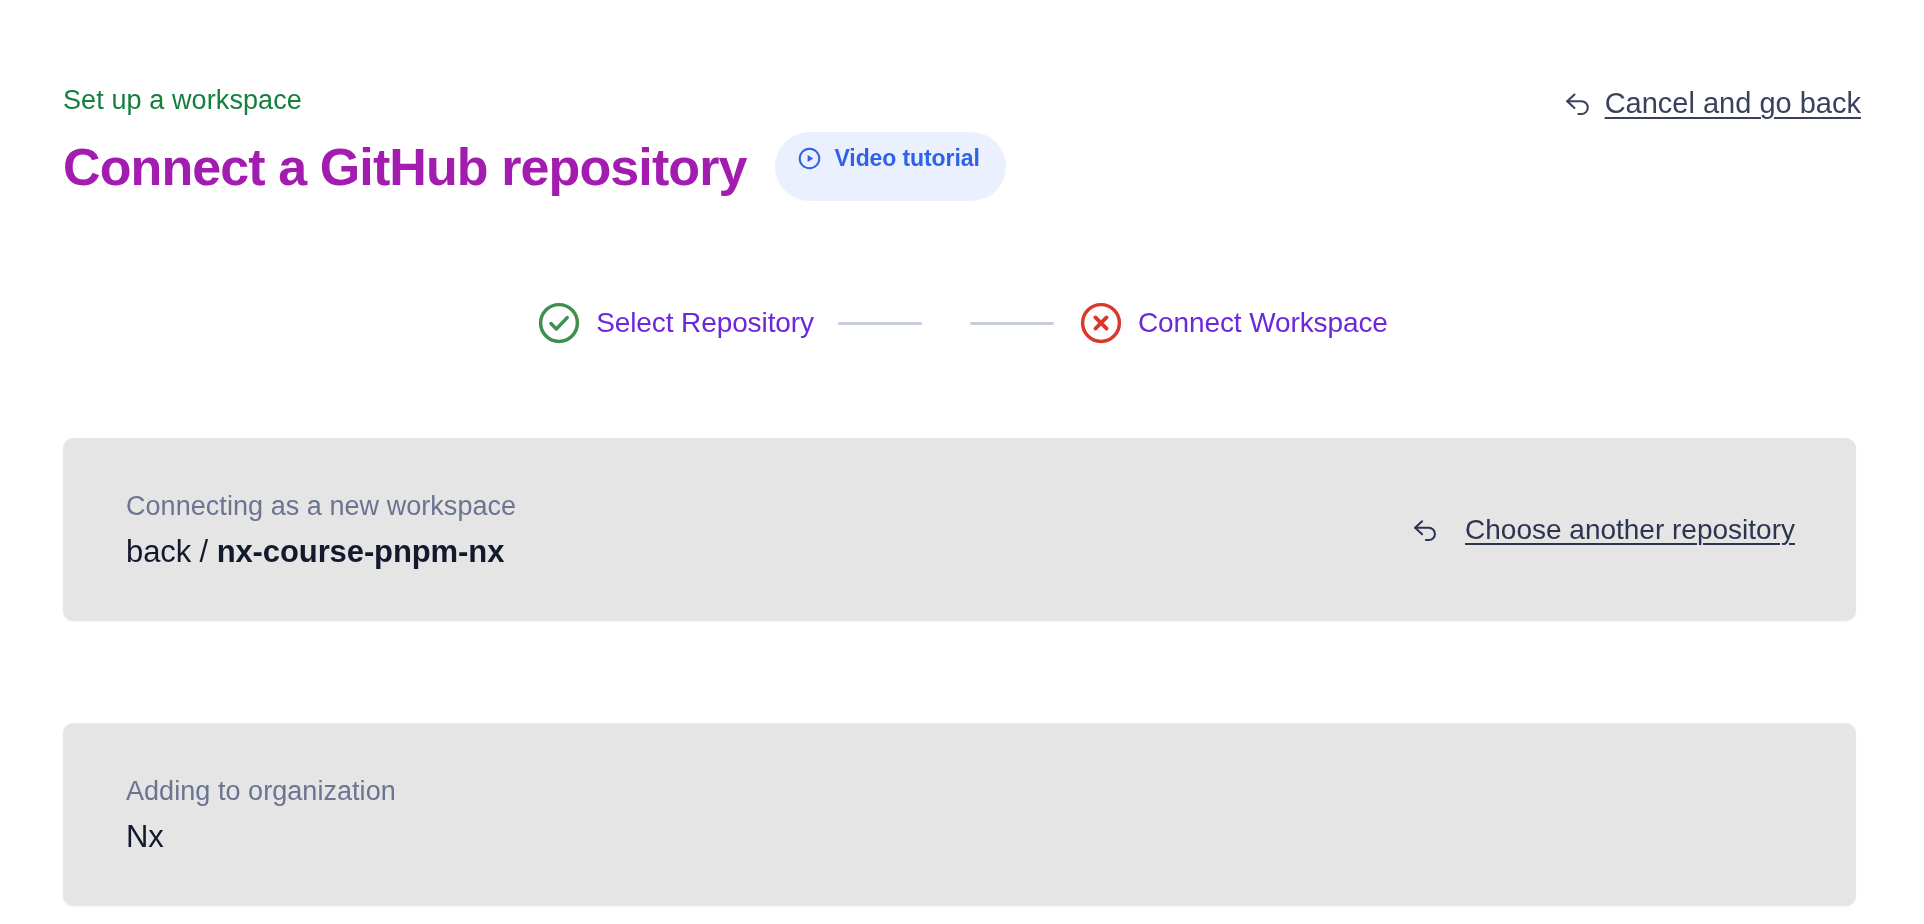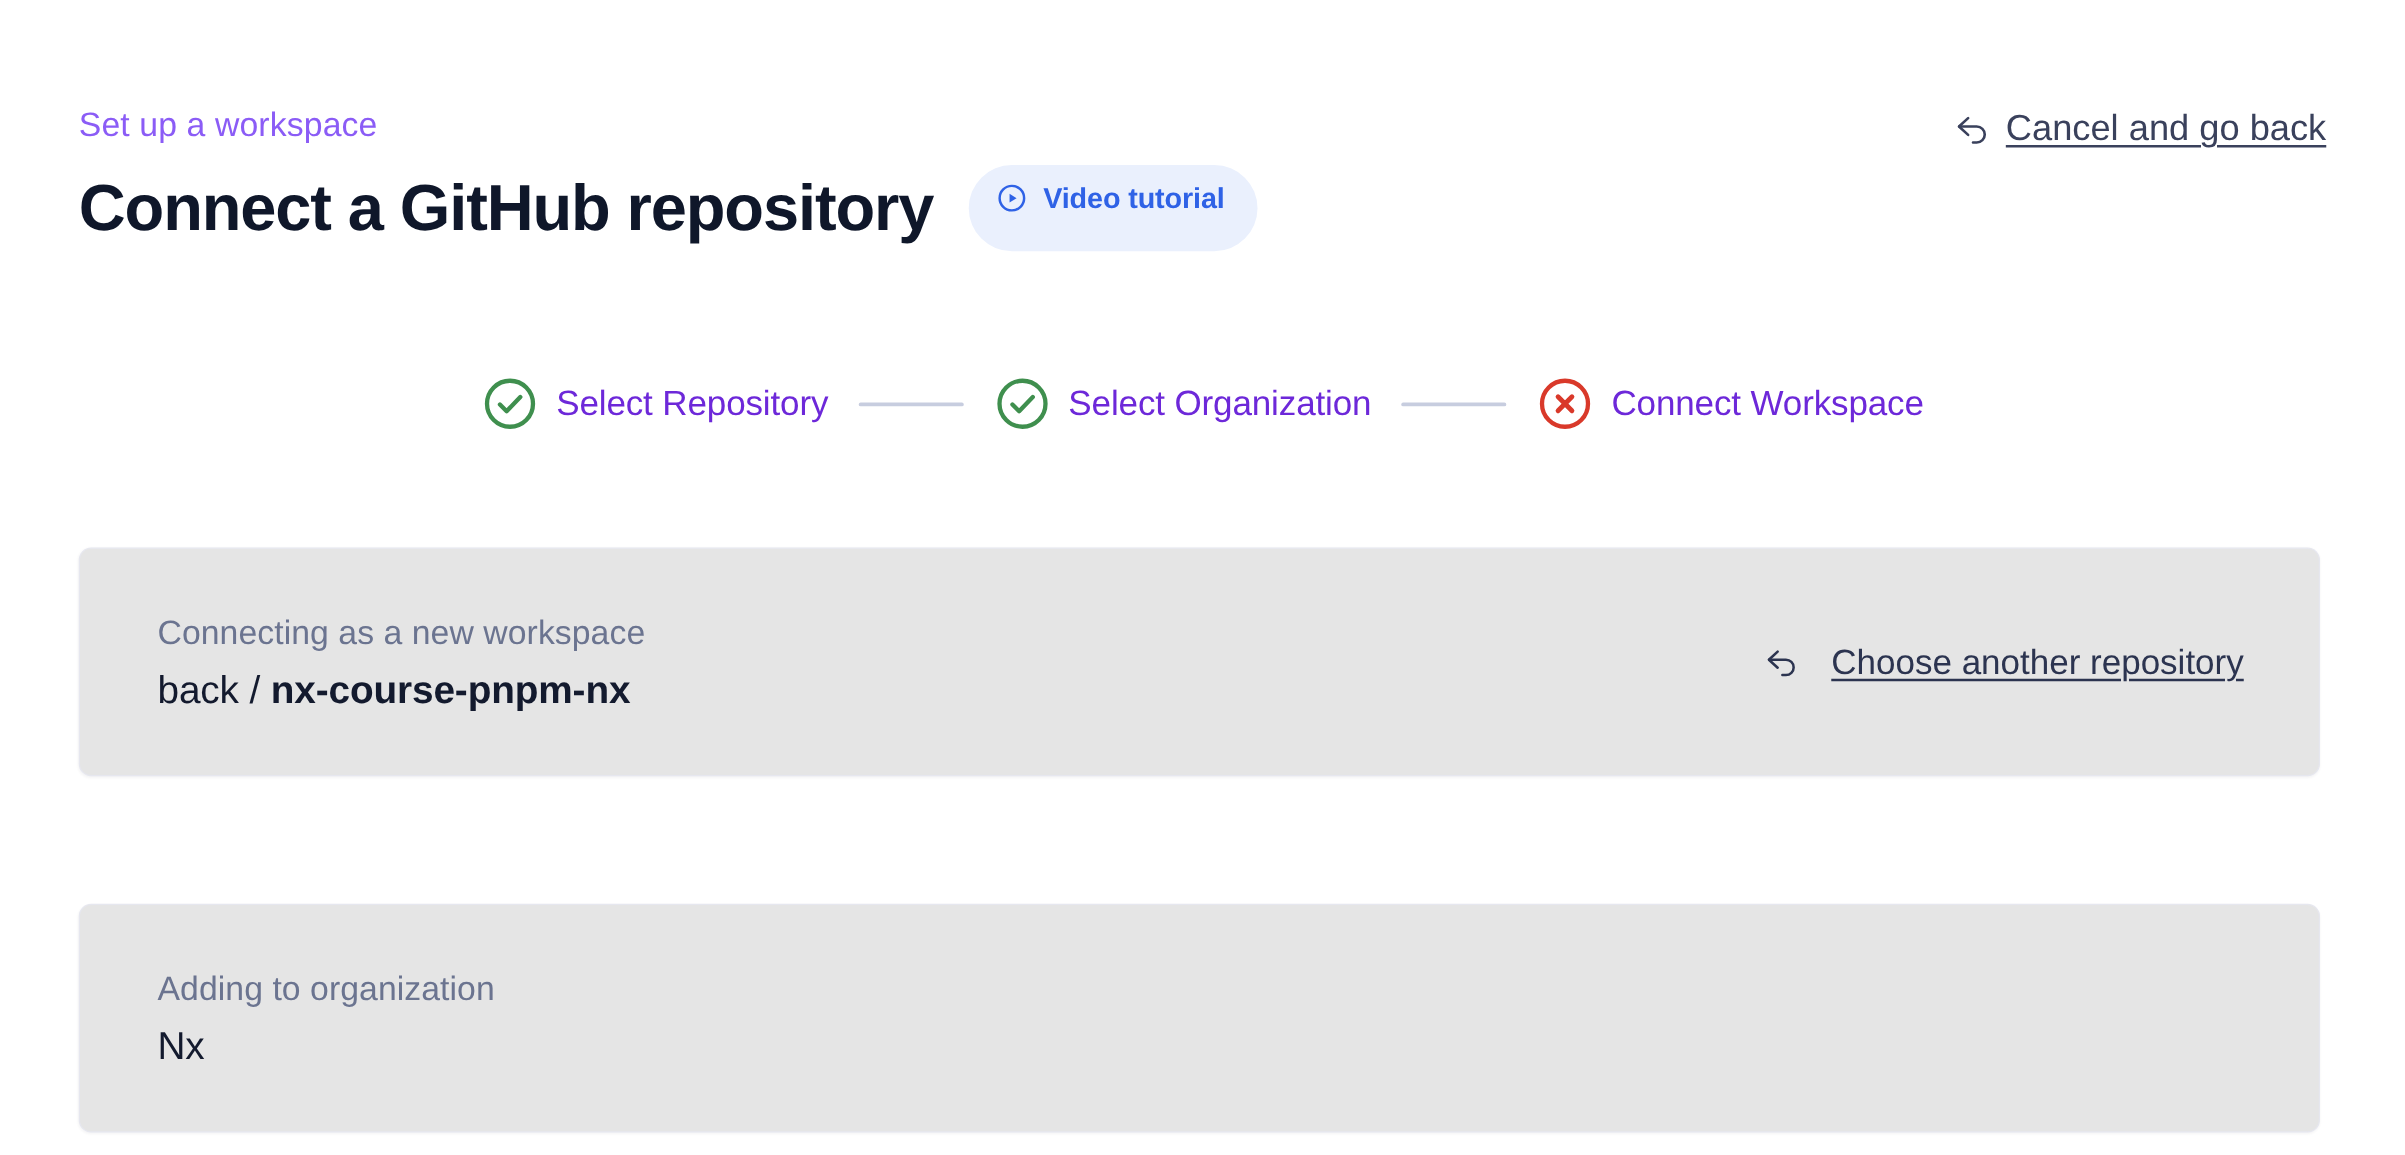--- a/index.html
+++ b/index.html
@@ -25,37 +25,37 @@
   .header {
     position: absolute;
     left: 63px;
     top: 84px;
     right: 63px;
   }
 
   .eyebrow {
     font-size: 27px;
     line-height: 32px;
-    color: #8b5cf6;
+    color: #15803d;
     font-weight: 400;
     letter-spacing: 0.1px;
   }
 
   .title-row {
     display: flex;
     align-items: center;
     gap: 28px;
     margin-top: 16px;
   }
 
   .page-title {
     font-size: 52px;
     line-height: 60px;
     font-weight: 700;
-    color: #0f172a;
+    color: #a21caf;
     letter-spacing: -0.9px;
     white-space: nowrap;
   }
 
   .video-pill {
     display: inline-flex;
     align-items: center;
     gap: 13px;
     background: #eaf0fd;
     border: none;
@@ -234,29 +234,20 @@
         <svg class="step-icon" viewBox="0 0 24 24" fill="none" aria-hidden="true">
           <circle cx="12" cy="12" r="9.6" stroke="#3f8f4e" stroke-width="1.8"></circle>
           <path d="M7.8 12.3 L10.6 15.1 L16.3 9.2" stroke="#3f8f4e" stroke-width="1.8" stroke-linecap="round" stroke-linejoin="round"></path>
         </svg>
       </span>
       <span class="step-label">Select Repository</span>
     </div>
 
     <span class="connector"></span>
 
-    <div class="step">
-      <span>
-        <svg class="step-icon" viewBox="0 0 24 24" fill="none" aria-hidden="true">
-          <circle cx="12" cy="12" r="9.6" stroke="#3f8f4e" stroke-width="1.8"></circle>
-          <path d="M7.8 12.3 L10.6 15.1 L16.3 9.2" stroke="#3f8f4e" stroke-width="1.8" stroke-linecap="round" stroke-linejoin="round"></path>
-        </svg>
-      </span>
-      <span class="step-label">Select Organization</span>
-    </div>
 
     <span class="connector"></span>
 
     <div class="step">
       <span>
         <svg class="step-icon" viewBox="0 0 24 24" fill="none" aria-hidden="true">
           <circle cx="12" cy="12" r="9.6" stroke="#d9392a" stroke-width="1.8"></circle>
           <path d="M9.1 9.1 L14.9 14.9 M14.9 9.1 L9.1 14.9" stroke="#d9392a" stroke-width="2" stroke-linecap="round"></path>
         </svg>
       </span>

